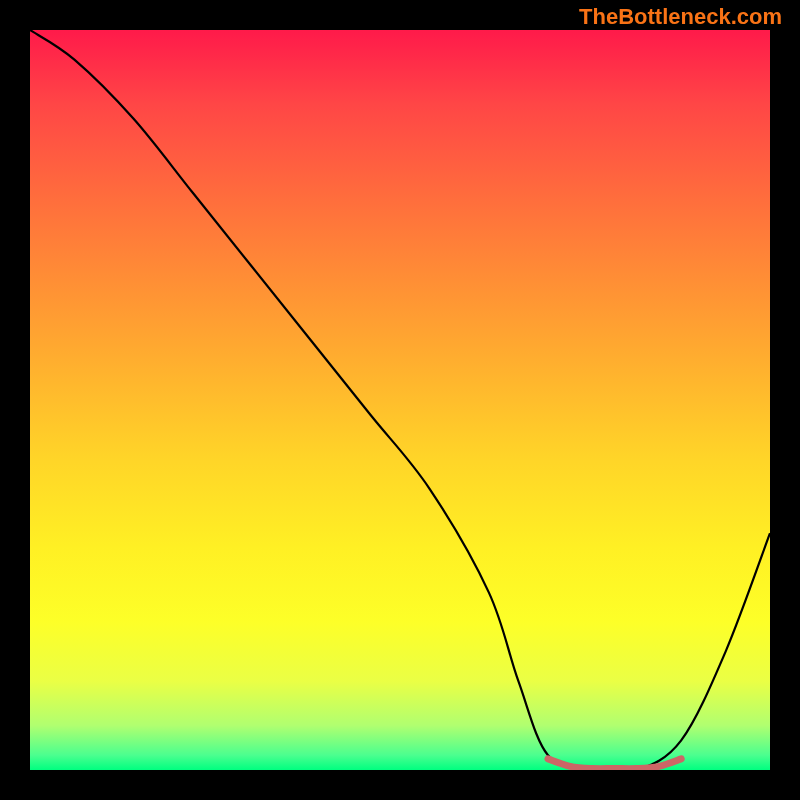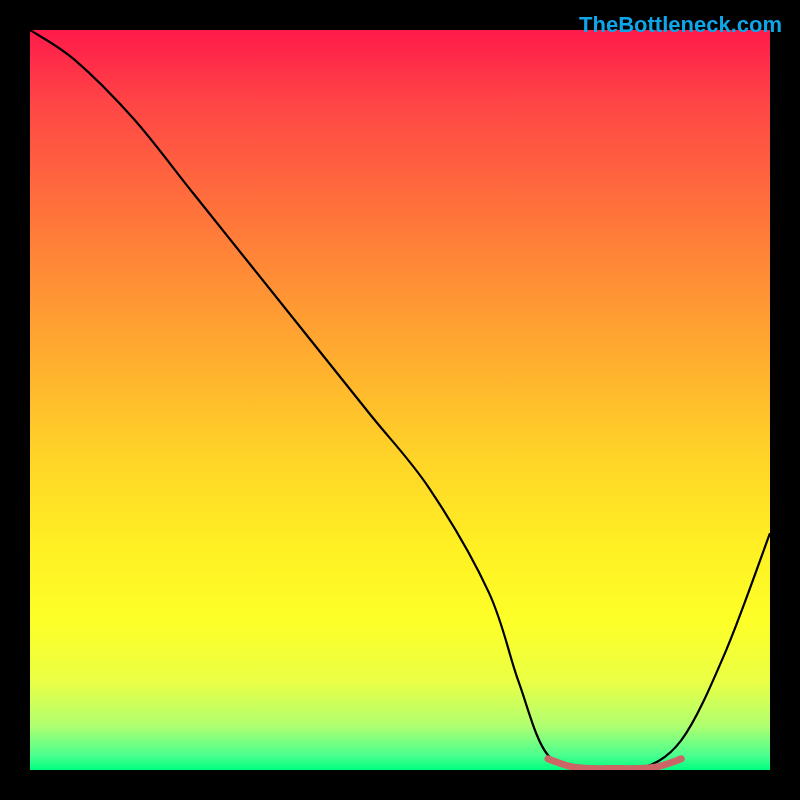--- a/index.html
+++ b/index.html
@@ -6,23 +6,23 @@
     margin: 0;
     padding: 0;
     background: #000;
     width: 800px;
     height: 800px;
     position: relative;
     font-family: Arial, sans-serif;
   }
   .watermark {
     position: absolute;
-    top: 12px;
+    top: 4px;
     right: 18px;
-    color: #0ea5e9;
+    color: #f97316;
     font-size: 22px;
     font-weight: bold;
     z-index: 10;
   }
   .plot-area {
     position: absolute;
     left: 30px;
     top: 30px;
     width: 740px;
     height: 740px;

